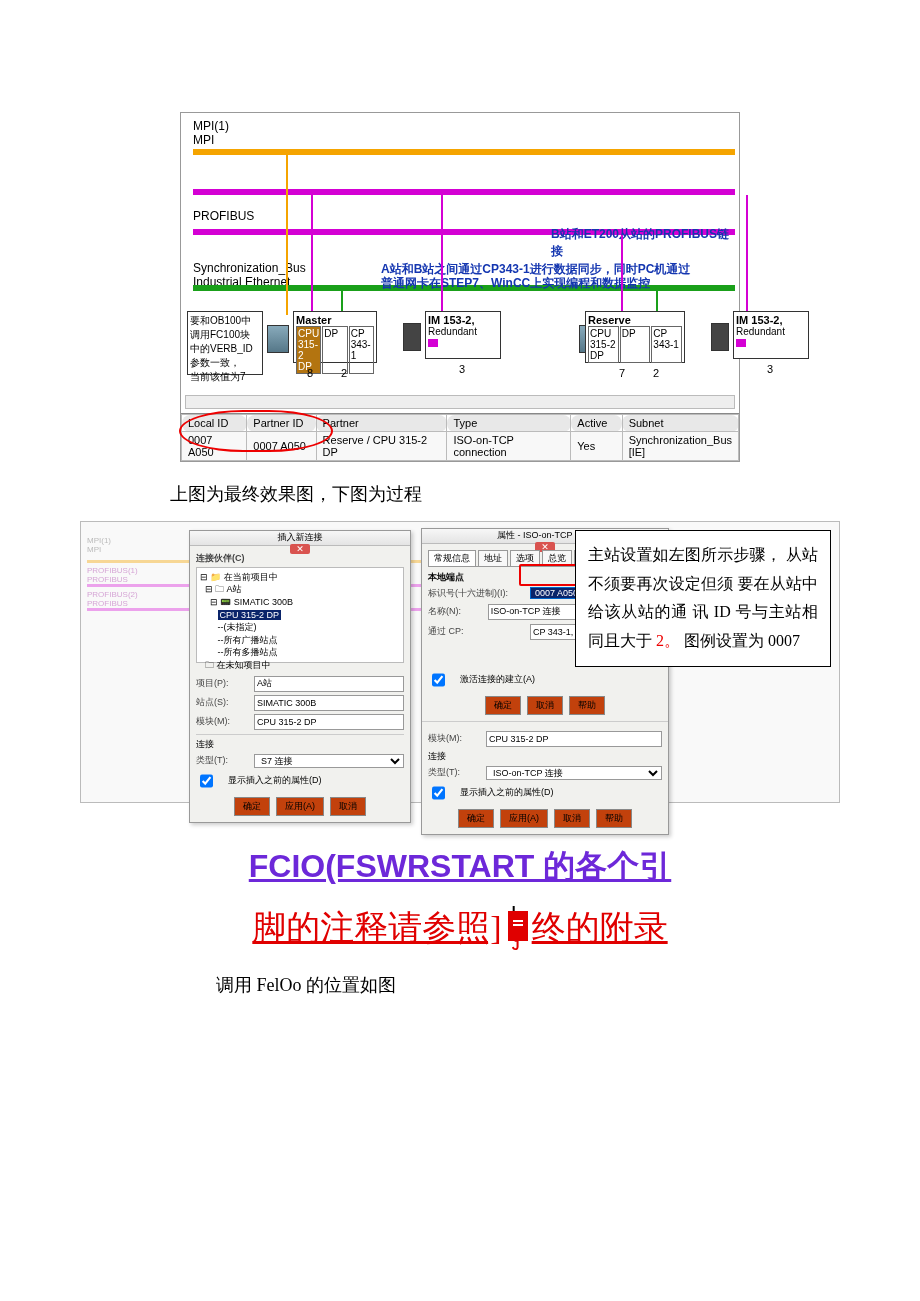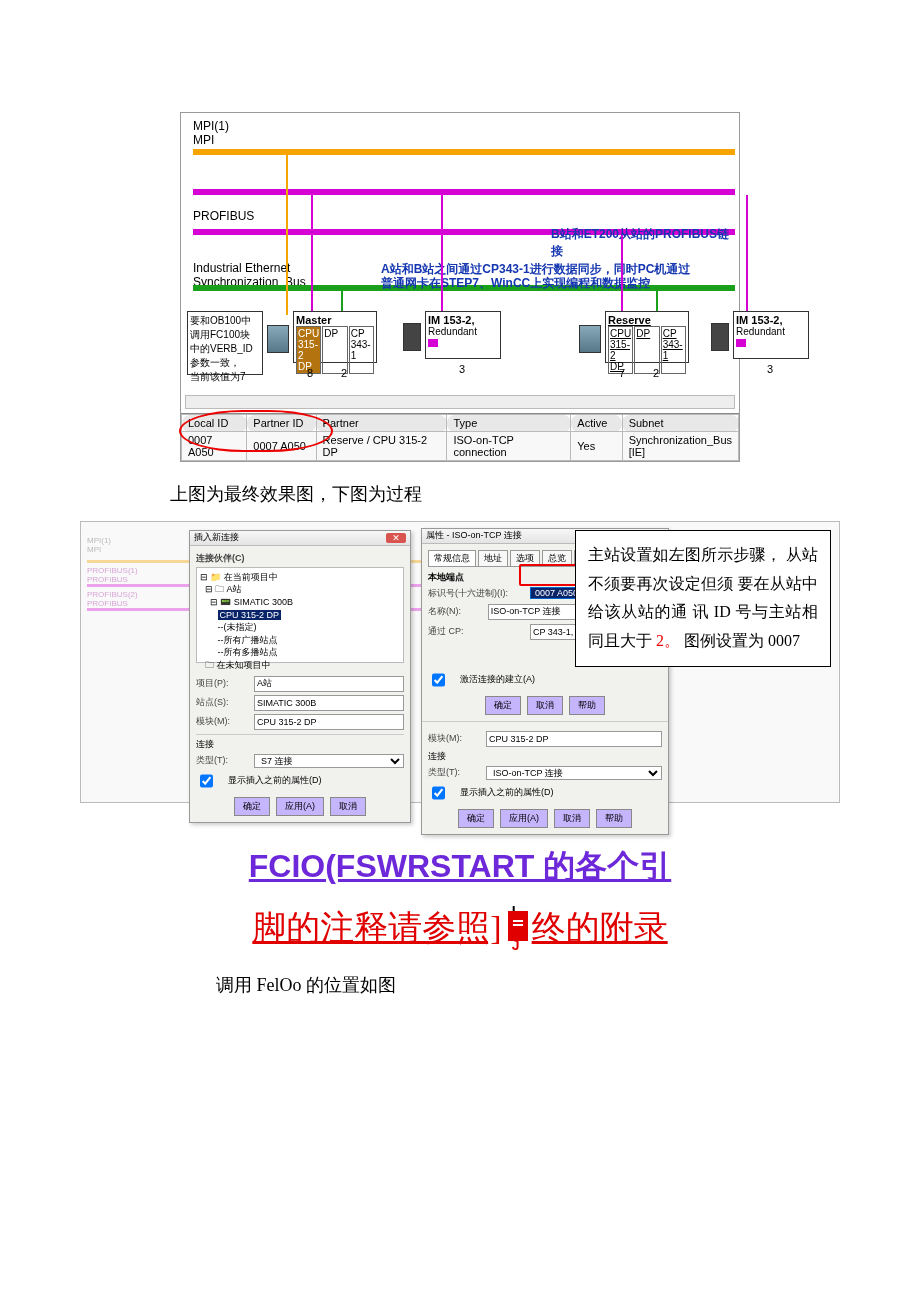--- a/index.html
+++ b/index.html
@@ -21,30 +21,30 @@
   .vertline { position:absolute; width:2px; background:#d400d4; }
   .vertline.green { background:#1aa01a; }
   .table1 { border-top:1px solid #888; font:11px Arial; }
   .table1 table { border-collapse:collapse; width:100%; }
   .table1 th, .table1 td { border:1px solid #bbb; padding:2px 6px; text-align:left; font-weight:normal; background:#f8f8f8; }
   .table1 th { background:#e8e8e8;border-radius:8px; }
   .redcircle { position:absolute; border:2px solid #e00; border-radius:50%/60%; background:transparent; }
   .caption1 { margin:18px 0 12px 170px; font:18px/1.6 "SimSun"; color:#000; }
   .figure2 { margin:0 80px; border:1px solid #bbb; height:280px; position:relative; background:#f9f9f9; }
   .dlg { position:absolute; background:#f1f1ee; border:1px solid #999; font:9px Arial; box-shadow:2px 2px 4px rgba(0,0,0,.2); }
-  .dlg .titlebar { background:linear-gradient(#f7f7f7,#e4e4e4); border-bottom:1px solid #bbb; height:14px; display:flex; align-items:center; padding:0 4px; justify-content:space-between; }
+  .dlg .titlebar { background:linear-gradient(#f7f7f7,#e4e4e4); border-bottom:1px solid #bbb; height:14px; display:flex; align-items:center; padding:0 4px; justify-content:space-between;flex-direction:column; }
   .dlg .titlebar .x { background:#d9534f; color:#fff; width:20px; text-align:center; border-radius:2px; }
   .dlg .body { padding:6px; }
   .tree { border:1px solid #bbb; background:#fff; padding:3px; font:9px Arial; line-height:1.4; }
   .tree .sel { background:#0a246a; color:#fff; padding:0 2px; }
   .formrow { display:flex; gap:12px; margin:3px 0; align-items:center; }
   .formrow label { width:46px; color:#444; }
   .formrow input,.formrow select { border:1px solid #999; background:#fff; height:14px; font:9px Arial; padding:0 2px; }
   .btnrow { display:flex; gap:6px; justify-content:center; margin-top:6px; }
-  .btnrow button { border:1px solid #888; background:#c4b5fd; font:9px Arial; padding:2px 8px; }
+  .btnrow button { border:1px solid #888; background:#c2410c; font:9px Arial; padding:2px 8px; }
   .tabstrip { display:flex; gap:2px; border-bottom:1px solid #999; font:9px Arial; }
   .tabstrip span { border:1px solid #999; border-bottom:none; padding:1px 5px; background:#f8f8f8; }
   .tabstrip span.active { background:#fff; }
   .hilite { display:inline-block; background:#0a246a; color:#fff; border:1px solid #06c; padding:0 4px; }
   .annotbox { position:absolute; right:8px; top:8px; width:230px; border:1px solid #000; background:#fff; padding:10px 12px; font:16px/1.8 "SimSun"; text-align:justify; }
   .annotbox .red { color:#e00; font-weight:normal; }
   .redarrow { position:absolute; border:2px solid #e00; background:transparent; }
   .bodytext { margin:22px 0 0 170px; font:18px/1.8 "SimSun"; color:#000; }
   .bigtitle { text-align:center; margin:36px 60px 0 60px; font:700 32px/1.7 Arial,"Microsoft YaHei"; color:#6d28d9; text-decoration:underline; }
   .bigtitle2 { text-align:center; margin:6px 60px 0 60px; font:400 34px/1.7 "SimSun"; color:#e00000; text-decoration:underline; }
@@ -70,22 +70,22 @@
 
       <div class="bus master"></div>
 
       <div class="netrow" style="top:96px">
         <div class="netlabel">PROFIBUS</div>
       </div>
       <div class="bus reserve"></div>
       <span class="busnote" style="left:370px;top:113px">B站和ET200从站的PROFIBUS链接</span>
 
       <div class="netrow" style="top:148px">
+        <div class="netlabel">Synchronization_Bus</div>
         <div class="netlabel">Industrial Ethernet</div>
-        <div class="netlabel">Synchronization_Bus</div>
       </div>
       <div class="bus sync"></div>
       <span class="busnote" style="left:200px;top:148px">A站和B站之间通过CP343-1进行数据同步，同时PC机通过</span>
       <span class="busnote" style="left:200px;top:162px">普通网卡在STEP7、WinCC上实现编程和数据监控</span>
 
       <div class="vertline" style="left:105px; top:42px; height:160px; background:#f5a400;"></div>
       <div class="vertline" style="left:130px; top:82px; height:120px;"></div>
       <div class="vertline green" style="left:160px; top:178px; height:24px;"></div>
       <div class="vertline" style="left:260px; top:82px; height:120px;"></div>
       <div class="vertline" style="left:260px; top:122px; height:80px;"></div>
@@ -125,21 +125,21 @@
 
         <div class="modbox" style="left:222px; top:12px; width:18px; height:28px; background:#444;"></div>
         <div class="modbox" style="left:244px; top:0; width:76px; height:48px;">
           <div class="title">IM 153-2,</div>
           <div>Redundant</div>
           <div style="width:10px;height:8px;background:#d400d4;margin-top:2px"></div>
         </div>
         <div class="smallnum" style="left:278px;top:52px">3</div>
 
         <div class="modbox" style="left:398px; top:14px; width:22px; height:28px; background:linear-gradient(#8ab,#578);"></div>
-        <div class="modbox" style="left:424px; top:0; width:84px; height:52px;text-decoration:underline;">
+        <div class="modbox" style="left:404px; top:0; width:100px; height:52px;">
           <div class="title">Reserve</div>
           <div style="display:flex;gap:1px">
             <div style="border:1px solid #666;padding:1px;flex:1">
               <span>CPU</span><br><span>315-2</span><br><span>DP</span>
             </div>
             <div style="border:1px solid #666;padding:1px;flex:1"><span>DP</span></div>
             <div style="border:1px solid #666;padding:1px;flex:1">
               <span>CP</span><br><span>343-1</span>
             </div>
           </div>

